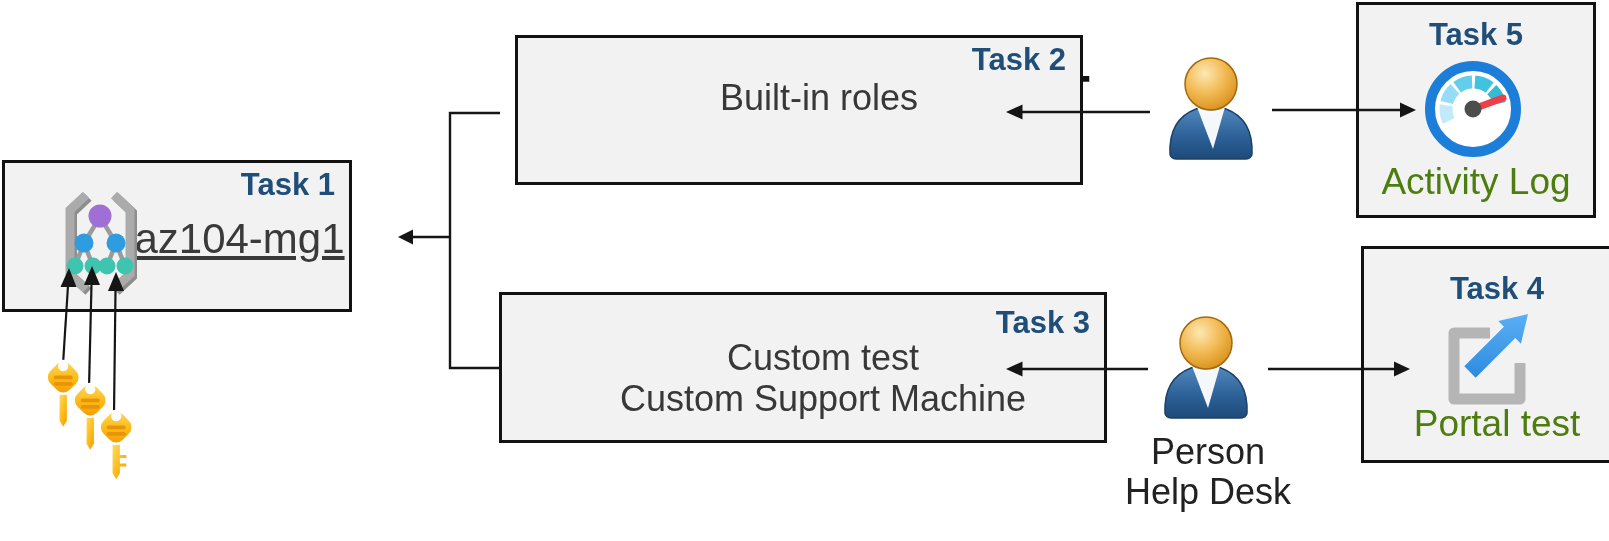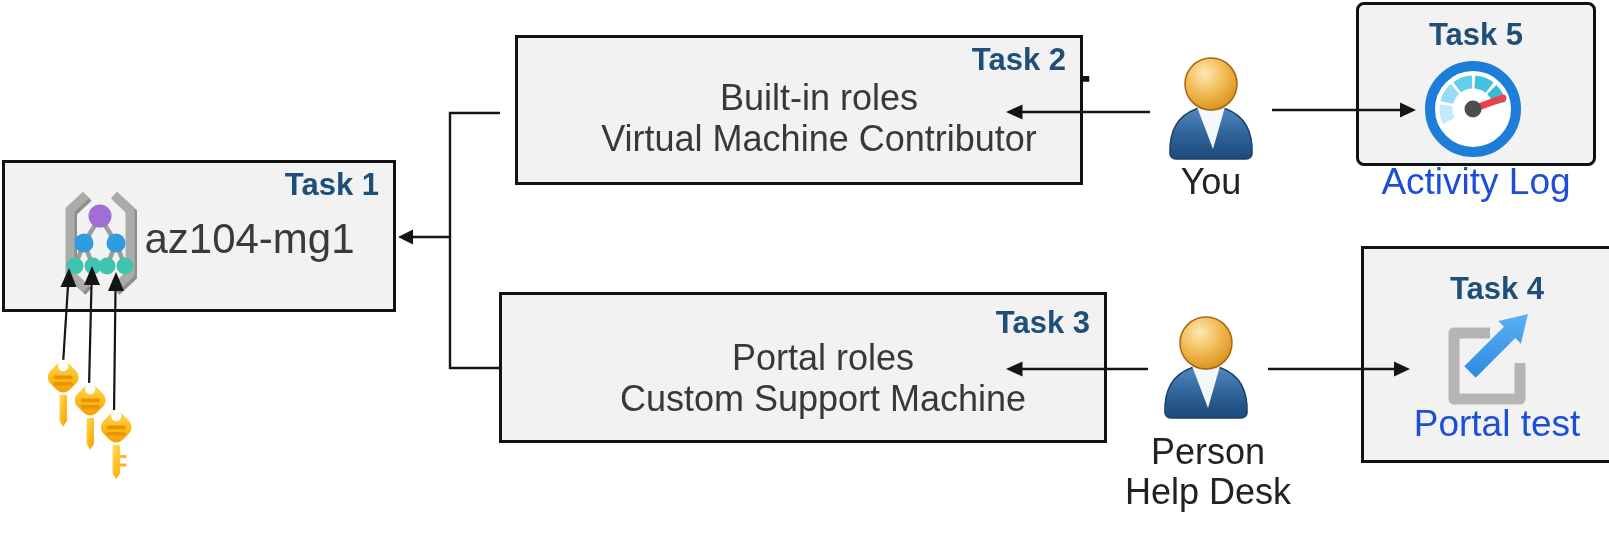--- a/index.html
+++ b/index.html
@@ -13,43 +13,43 @@
   .task-tag{
     position:absolute;font-weight:bold;font-size:31px;color:#1f4e79;white-space:nowrap;
   }
   .tag-right{right:14px;top:4px;}
   .tag-center{left:0;right:0;text-align:center;}
   .box-lines{
     position:absolute;left:0;right:0;text-align:center;font-size:36px;line-height:41px;
     color:#383838;white-space:nowrap;margin-left:40px;
   }
   .caption{
-    position:absolute;left:0;right:0;text-align:center;font-size:37px;color:#1d4ed8;white-space:nowrap;
+    position:absolute;left:0;right:0;text-align:center;font-size:37px;color:#4d7c0f;white-space:nowrap;
   }
   .mg-name{
-    position:absolute;left:122px;top:52px;width:245px;text-align:center;
-    font-size:42px;color:#3a3a3a;white-space:nowrap;
+    position:absolute;left:112px;top:52px;width:245px;text-align:center;
+    font-size:42px;color:#3a3a3a;white-space:nowrap;text-decoration:underline;
   }
   .plus{
     position:absolute;font-size:52px;font-weight:bold;color:#111111;line-height:52px;
   }
   .actor-label{
     position:absolute;text-align:center;font-size:36px;line-height:40px;color:#222222;white-space:nowrap;
   }
   .abs{position:absolute;}
   .overlay{position:absolute;left:0;top:0;z-index:6;pointer-events:none;}
   .icon-layer{z-index:7;}
   .boxes-layer{z-index:1;}
 </style>
 </head>
 <body>
 
 <div class="canvas">
 
-  <div class="box boxes-layer" style="left:2px;top:160px;width:394px;height:152px;">
+  <div class="box boxes-layer" style="left:2px;top:160px;width:350px;height:152px;">
     <div class="task-tag tag-right">Task 1</div>
     <div class="mg-name">az104-mg1</div>
 
     <svg class="abs" style="left:48px;top:22px;" width="94" height="112" viewBox="0 0 94 112">
       <g fill="none" stroke="#8e8e8e" stroke-width="9">
         <path d="M33,10 L17,25 L17,89 L33,104" transform="translate(2.5,2.5)"></path>
         <path d="M61,10 L77,25 L77,89 L61,104" transform="translate(2.5,2.5)"></path>
       </g>
       <g fill="none" stroke="#ababab" stroke-width="9">
         <path d="M33,10 L17,25 L17,89 L33,104"></path>
@@ -70,33 +70,32 @@
         <circle cx="40" cy="81" r="8.5" fill="#3fc4af"></circle>
       <circle cx="54" cy="81" r="8.5" fill="#3fc4af"></circle>
         <circle cx="72" cy="81" r="8.5" fill="#3fc4af"></circle>
     </svg>
   </div>
 
   <div class="box boxes-layer" style="left:515px;top:35px;width:568px;height:150px;">
     <div class="task-tag tag-right">Task 2</div>
     <div class="box-lines" style="top:39px;">
       <div>Built-in roles</div>
-      <div>Virtual Machine Contributor</div>
     </div>
   </div>
 
   <div class="box boxes-layer" style="left:499px;top:292px;width:608px;height:151px;">
     <div class="task-tag tag-right" style="top:10px;">Task 3</div>
     <div class="box-lines" style="top:42px;">
-      <div>Portal roles</div>
+      <div>Custom test</div>
       <div>Custom Support Machine</div>
     </div>
   </div>
 
-  <div class="box boxes-layer" style="left:1356px;top:2px;width:240px;height:164px;border-radius:8px;">
+  <div class="box boxes-layer" style="left:1356px;top:2px;width:240px;height:216px;">
     <div class="task-tag tag-center" style="top:12px;">Task 5</div>
 
     <svg class="abs" style="left:62px;top:52px;" width="104" height="104" viewBox="-52 -52 104 104">
       <circle cx="0" cy="0" r="43" fill="#ffffff" stroke="#1c7ed8" stroke-width="10"></circle>
       <g fill="none" stroke-width="13">
         <path d="M-24.27,11.84 A27,27 0 0 1 -26.74,-3.76" stroke="#c3eafb"></path>
         <path d="M-26.2,-6.53 A27,27 0 0 1 -18.07,-20.06" stroke="#96dcf6"></path>
         <path d="M-15.87,-21.84 A27,27 0 0 1 -0.94,-26.98" stroke="#64cdeb"></path>
         <path d="M1.88,-26.93 A27,27 0 0 1 16.62,-21.28" stroke="#41c3df"></path>
         <path d="M18.76,-19.42 A27,27 0 0 1 26.41,-5.61" stroke="#35bbd5"></path>
@@ -193,21 +192,20 @@
       <linearGradient id="bodyG" x1="0" y1="0" x2="0" y2="1">
         <stop offset="0" stop-color="#548cc2"></stop>
           <stop offset="0.6" stop-color="#2c6096"></stop>
           <stop offset="1" stop-color="#1d4a79"></stop>
       </linearGradient>
     </defs>
     <path d="M7,97 C6,72 17,58 33,52 L42,49 C46,47.5 50,47.5 54,49 L63,52 C79,58 90,72 89,97 C89,100 86,102 82,102 L14,102 C10,102 7,100 7,97 Z" fill="url(#bodyG)" stroke="#1c4066" stroke-width="1.5"></path>
     <path d="M34,50 Q48,57 62,50 L50,92 Z" fill="#ffffff" opacity="0.95"></path>
     <circle cx="48" cy="27" r="26" fill="url(#headG)" stroke="#a5690b" stroke-width="1.5"></circle>
   </svg>
-  <div class="actor-label" style="left:1136px;top:162px;width:150px;">You</div>
 
   <svg class="abs icon-layer" style="left:1158px;top:316px;" width="96" height="104" viewBox="0 0 96 104">
     <path d="M7,97 C6,72 17,58 33,52 L42,49 C46,47.5 50,47.5 54,49 L63,52 C79,58 90,72 89,97 C89,100 86,102 82,102 L14,102 C10,102 7,100 7,97 Z" fill="url(#bodyG)" stroke="#1c4066" stroke-width="1.5"></path>
     <path d="M34,50 Q48,57 62,50 L50,92 Z" fill="#ffffff" opacity="0.95"></path>
     <circle cx="48" cy="27" r="26" fill="url(#headG)" stroke="#a5690b" stroke-width="1.5"></circle>
   </svg>
   <div class="actor-label" style="left:1108px;top:432px;width:200px;">
     <div>Person</div>
     <div>Help Desk</div>
   </div>

